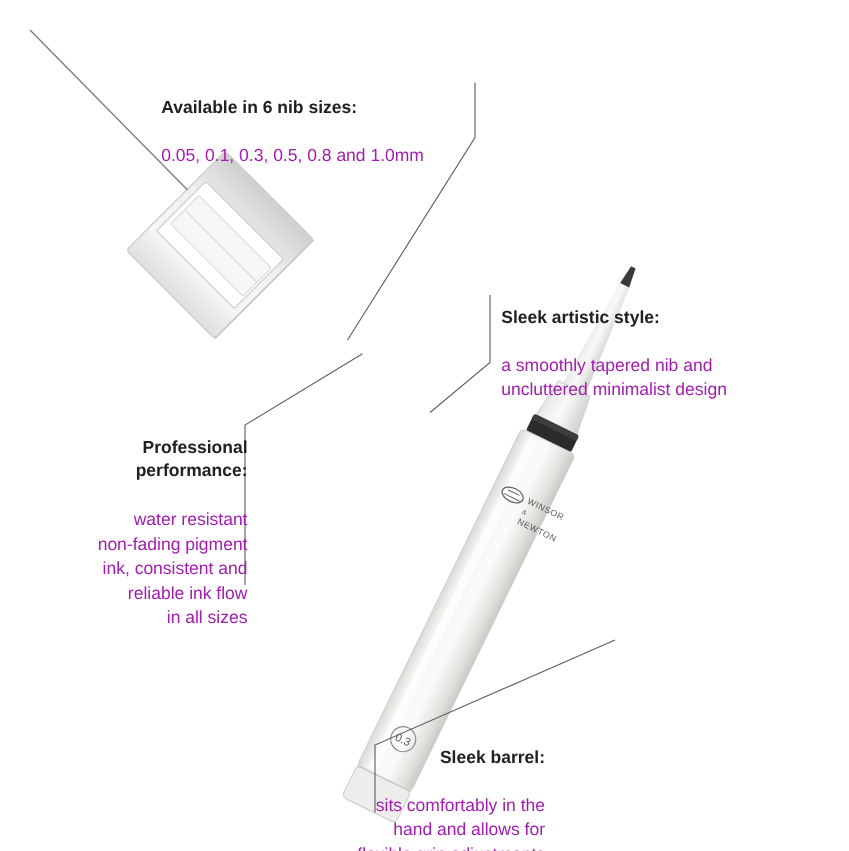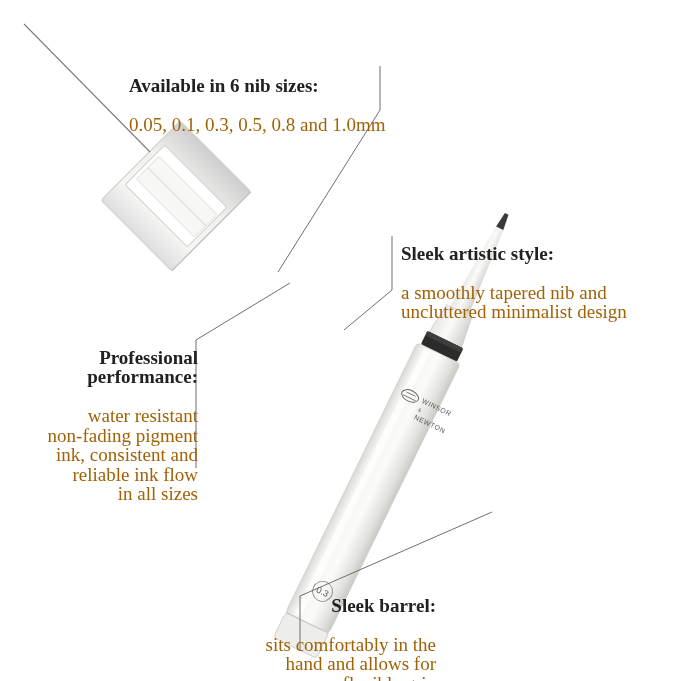--- a/index.html
+++ b/index.html
@@ -18,33 +18,33 @@
   }
   .svg-layer {
     position: absolute;
     left: 0;
     top: 0;
     width: 679px;
     height: 681px;
   }
   .callout {
     position: absolute;
-    font-family: Liberation Serif, serif;
-    font-size: 19px;
+    font-family: Liberation Sans, sans-serif;
+    font-size: 14px;
     line-height: 19.5px;
     color: #23211f;
     white-space: pre-line;
   }
   .callout .heading {
     font-weight: bold;
     display: block;
   }
   .callout .body {
     display: block;
-    color: #a16207;
+    color: #a21caf;
   }
   .align-left { text-align: left; }
   .align-right { text-align: right; }
 
   #callout-nib-sizes { left: 129px; top: 56px; width: 260px; }
   #callout-sleek { left: 401px; top: 224px; width: 250px; }
   #callout-professional { left: 38px; top: 328px; width: 160px; text-align: right; }
   #callout-barrel { left: 256px; top: 576px; width: 180px; text-align: right; }
 </style>
 </head>

